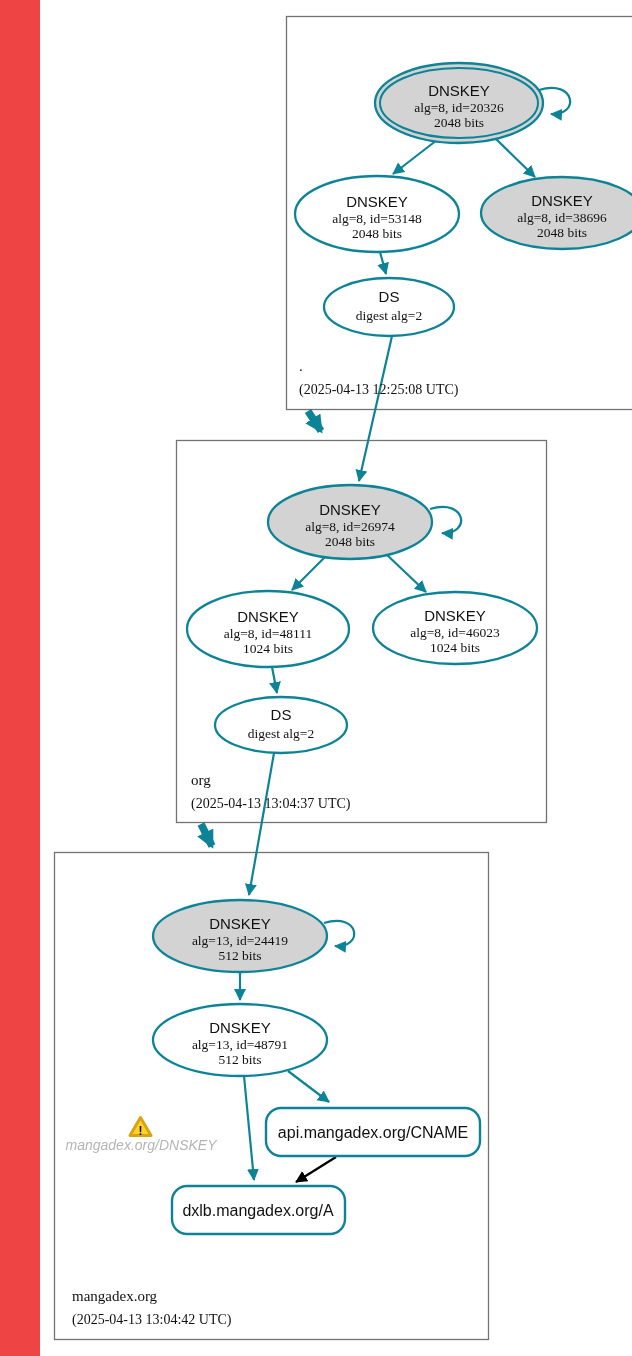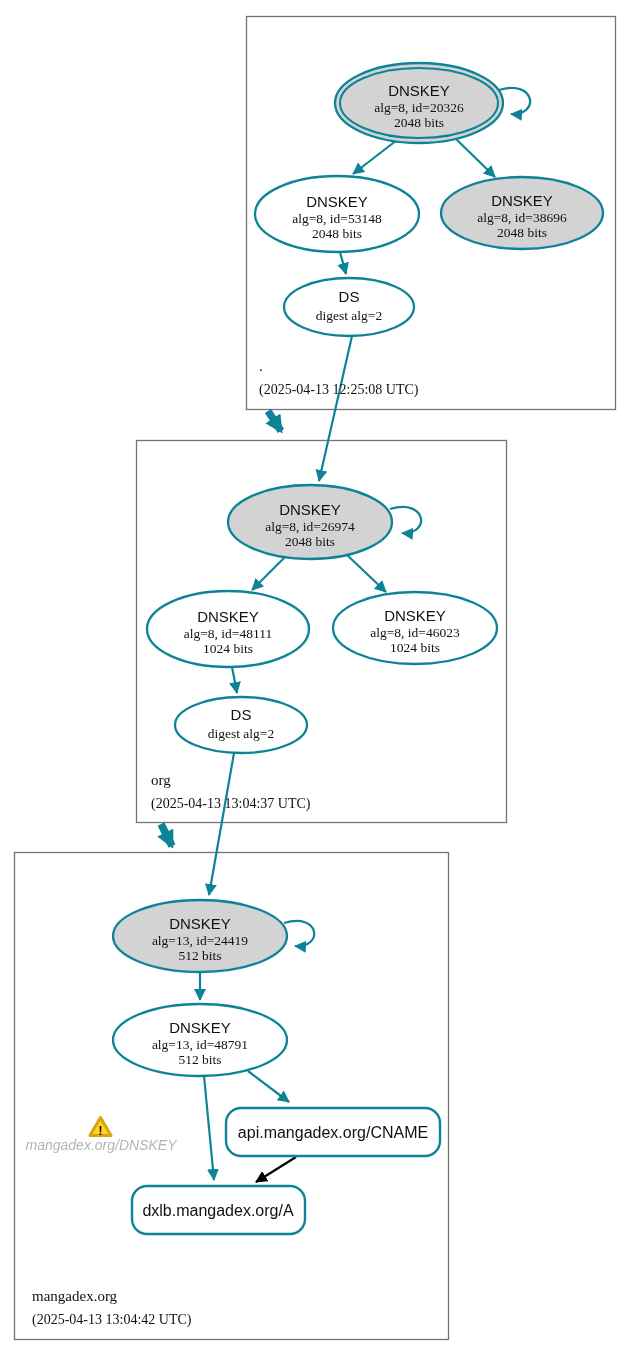--- a/index.html
+++ b/index.html
@@ -1,16 +1,16 @@
 <!DOCTYPE html>
 <html><head>
 <meta charset="utf-8">
 <style>
   html, body { margin: 0; padding: 0; background: #ffffff; }
-  .stage { width: 583px; height: 1356px; position: relative; background: #f0abfc; }
+  .stage { width: 583px; height: 1356px; position: relative; background: #ef4444; padding-left: 40px; }
   svg { display: block; }
 
   .zone-box { fill: none; stroke: #737373; stroke-width: 1.3; }
   .node { stroke: #0d8397; stroke-width: 2.3; }
   .node-inner { stroke: #0d8397; stroke-width: 2; fill: none; }
   .fill-gray { fill: #d3d3d3; }
   .fill-white { fill: #ffffff; }
   .edge { stroke: #0d8397; stroke-width: 2.2; fill: none; }
   .edge-thick { stroke: #0d8397; stroke-width: 7.5; fill: none; }
   .edge-black { stroke: #000000; stroke-width: 2.2; fill: none; }

